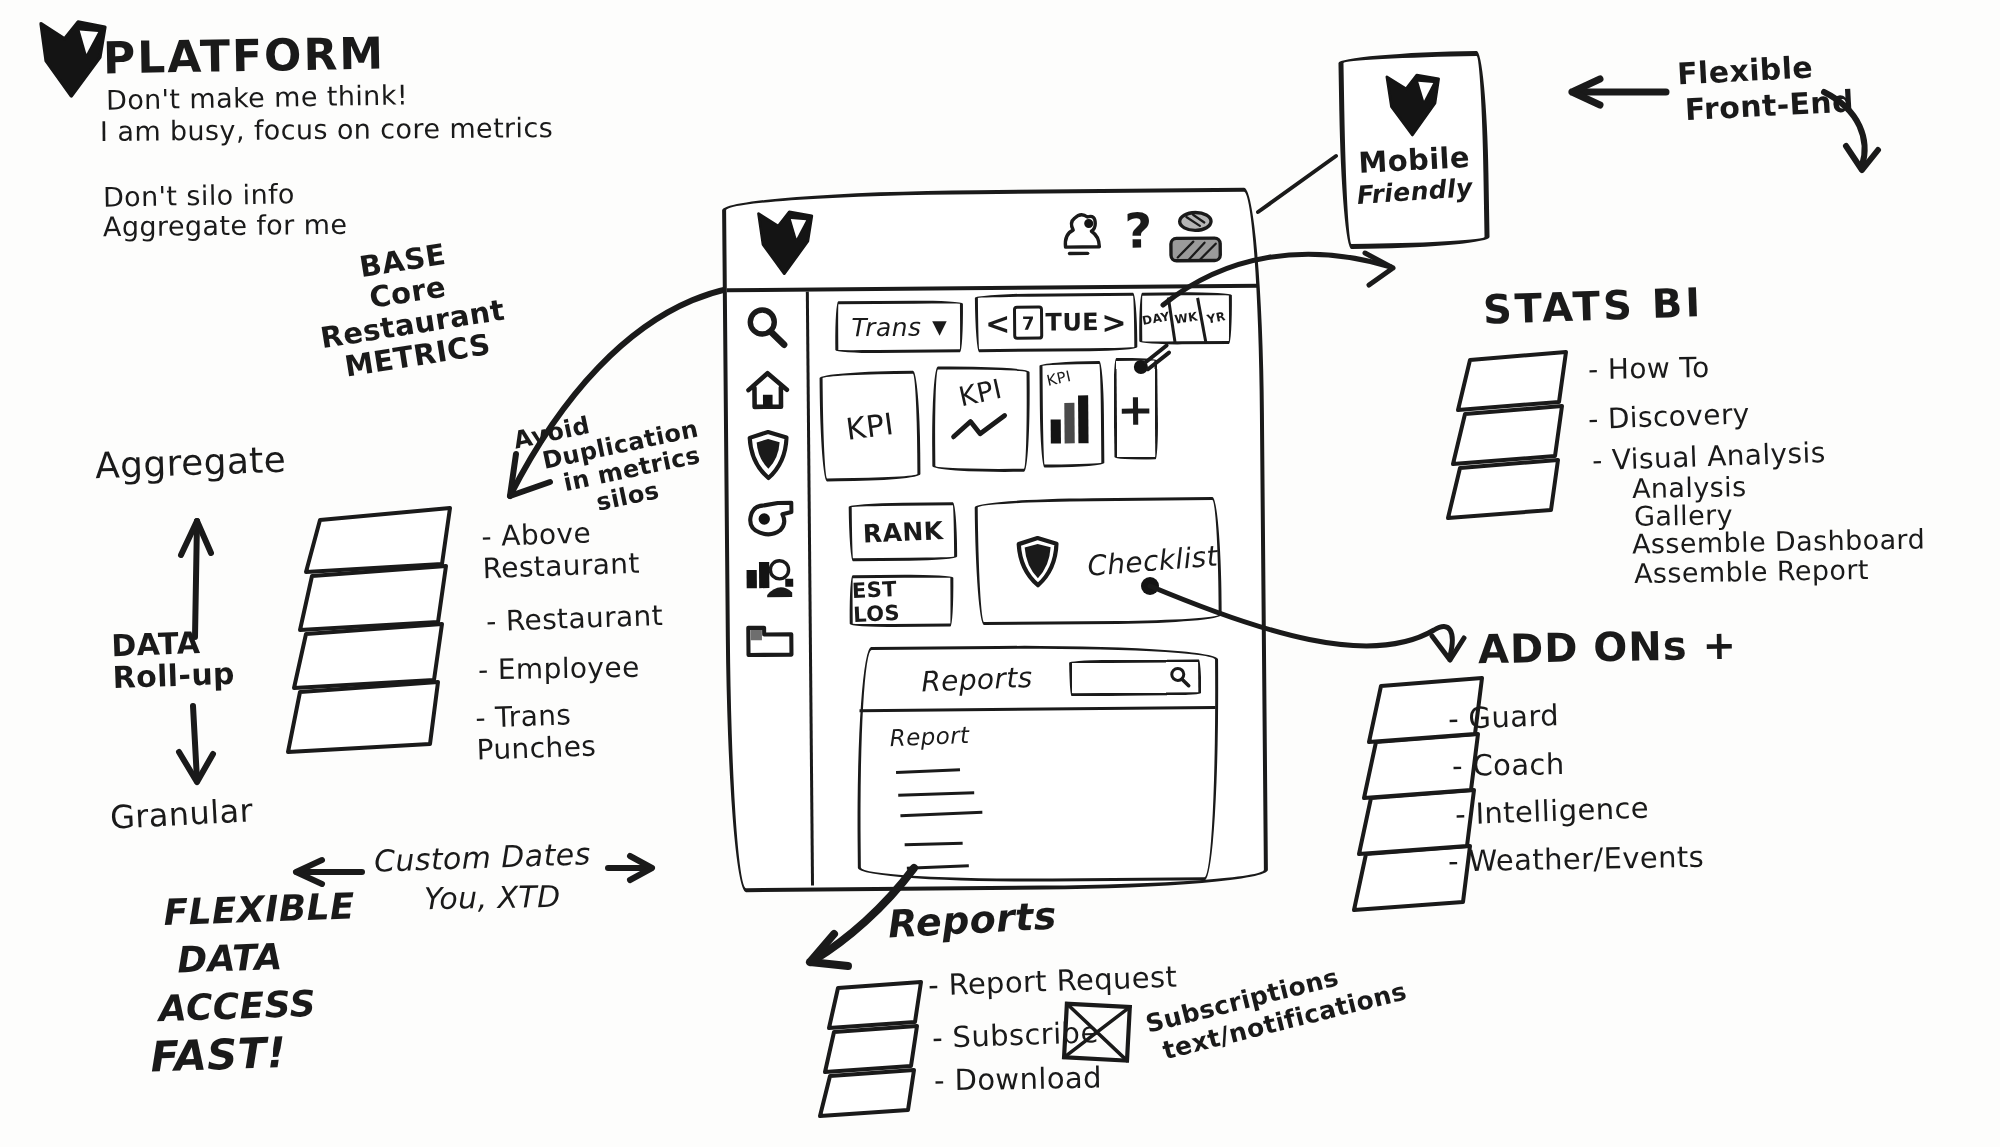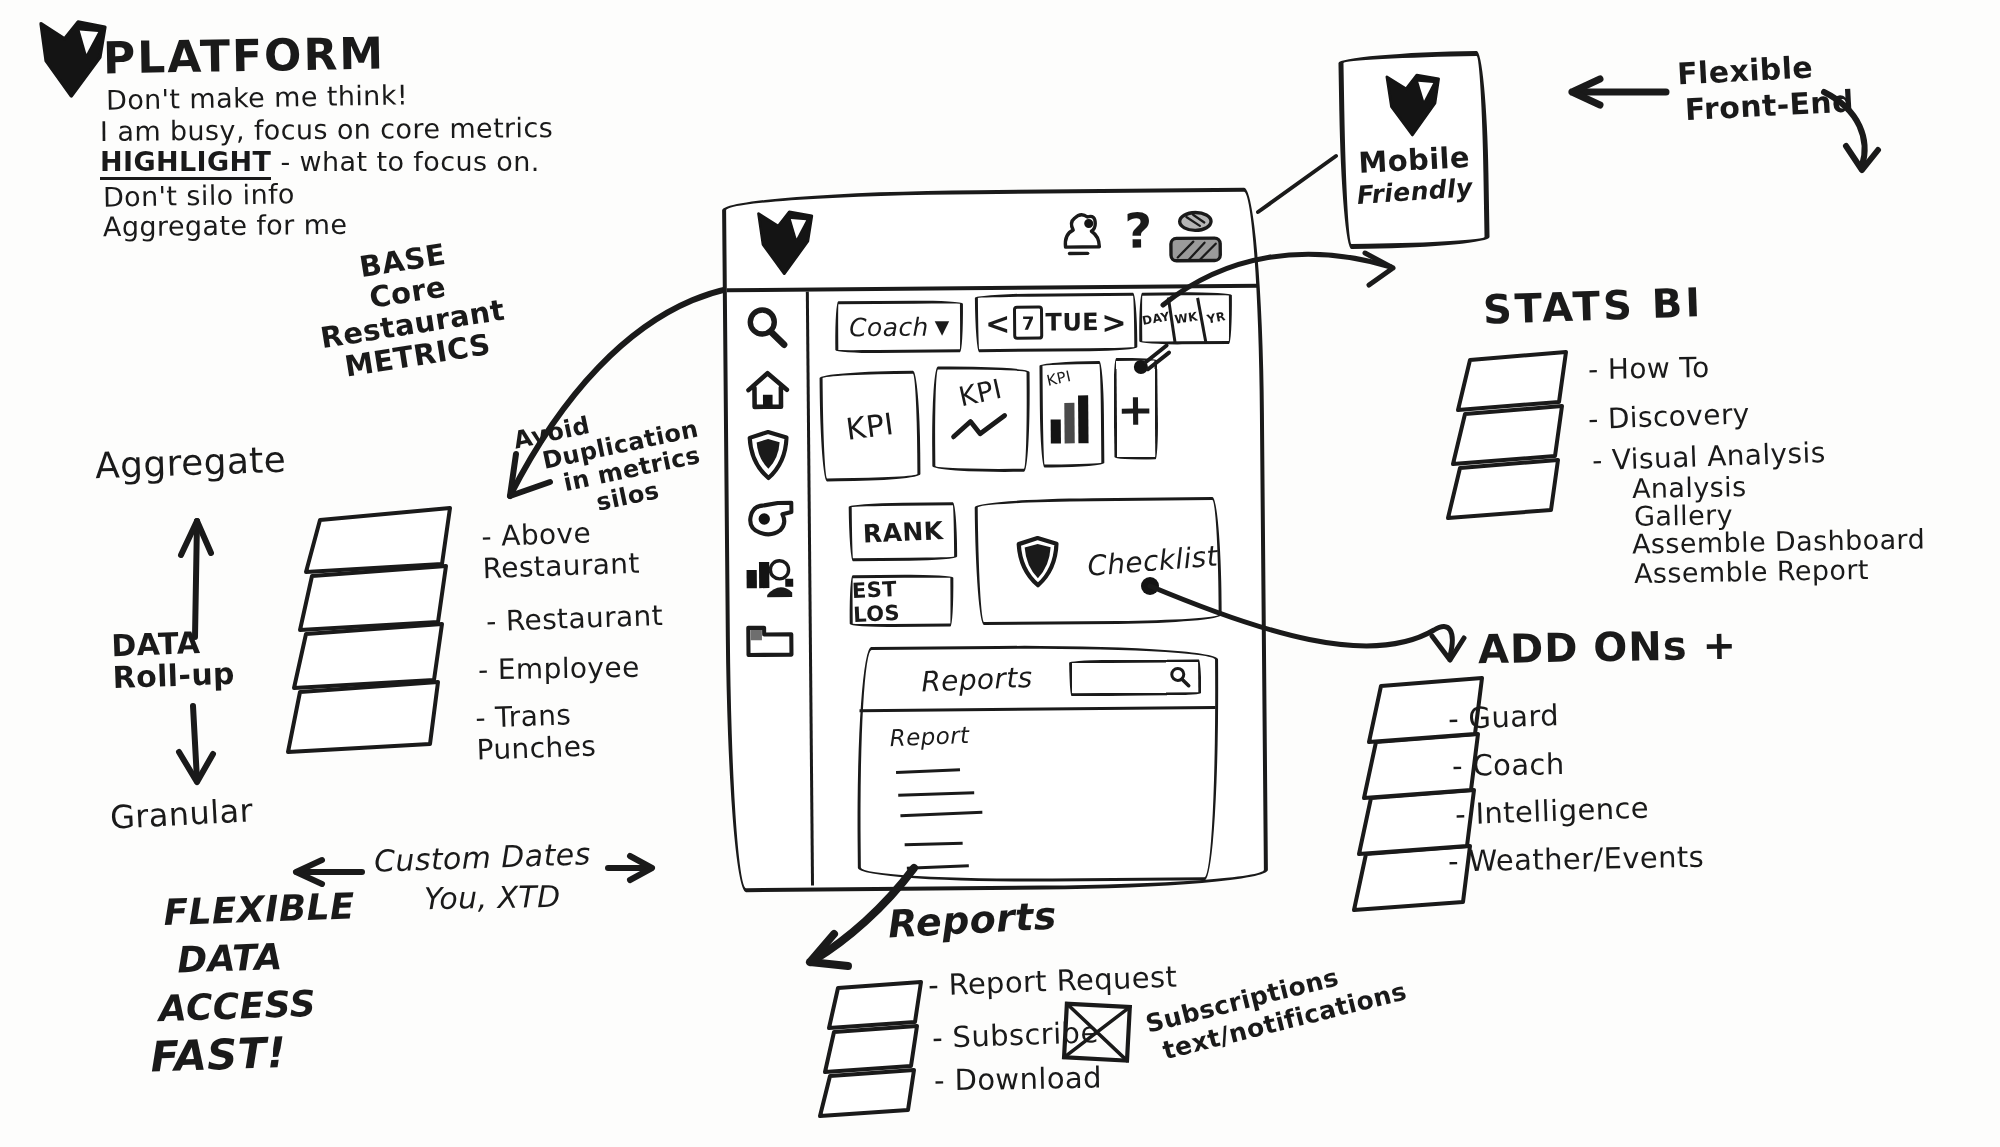--- a/index.html
+++ b/index.html
@@ -24,23 +24,20 @@
 
 <div id="canvas">
 
   <svg class="abs" style="left:36px;top:16px" width="74" height="86" viewBox="0 0 44 50">
     <path d="M3 4 L17 13 L25 3 L41 6 L38 24 L21 47 L6 26 Z" fill="#141414" stroke="#141414" stroke-width="2" stroke-linejoin="round"></path>
     <path d="M26 8 L37 9 L30 22 Z" fill="#fff"></path>
   </svg>
   <div class="abs hand b" style="left:103px;top:30px;font-size:44px;letter-spacing:2px;transform:rotate(-1deg)">PLATFORM</div>
   <div class="abs hand note" style="left:106px;top:82px;transform:rotate(-1deg)">Don't make me think!</div>
   <div class="abs hand note" style="left:100px;top:114px;transform:rotate(-.5deg)">I am busy, focus on core metrics</div>
-  <div class="abs hand note" style="left:100px;top:146px">
-    <span class="underl b">HIGHLIGHT</span><span> - what to focus on.</span>
-  </div>
   <div class="abs hand note" style="left:103px;top:180px;transform:rotate(-1deg)">Don't silo info</div>
   <div class="abs hand note" style="left:103px;top:210px;transform:rotate(-.6deg)">Aggregate for me</div>
 
   <div class="abs hand b" style="left:300px;top:244px;width:220px;text-align:center;font-size:29px;transform:rotate(-9deg);line-height:32px">
     <div>BASE</div>
     <div>Core Restaurant</div>
     <div>METRICS</div>
   </div>
 
   <div class="abs hand" style="left:520px;top:408px;font-size:24px;transform:rotate(-12deg);line-height:26px;font-weight:bold">
@@ -144,21 +141,21 @@
         <path class="fill" d="M20 34 Q31 22 42 32 L42 36 L20 36 Z"></path>
         <rect x="36" y="20" width="7" height="7" fill="#141414"></rect>
       </svg>
       <svg width="52" height="42" viewBox="0 0 46 36">
         <path class="ink" style="stroke-width:3.6" d="M4 8 L18 8 L18 14 L42 14 L42 32 L4 32 Z"></path>
         <rect x="6" y="10" width="10" height="9" fill="#6e6e6e"></rect>
       </svg>
     </div>
 
     <div class="abs sketch2" style="left:108px;top:106px;width:128px;height:52px;display:flex;align-items:center;justify-content:space-around;padding:0 8px">
-      <span class="hand i" style="font-size:25px">Coach</span>
+      <span class="hand i" style="font-size:25px">Trans</span>
       <span style="font-size:19px">▼</span>
     </div>
     <div class="abs sketch" style="left:248px;top:100px;width:162px;height:58px;display:flex;align-items:center;justify-content:space-around;padding:0 6px">
       <span class="hand b" style="font-size:30px">&lt;</span>
       <span class="cell" style="flex:0 0 30px;height:34px;border:3px solid #1a1a1a;border-radius:4px;font-size:18px;font-weight:bold">7</span>
       <span class="hand b" style="font-size:24px">TUE</span>
       <span class="hand b" style="font-size:30px">&gt;</span>
     </div>
     <div class="abs sketch2" style="left:412px;top:100px;width:93px;height:52px;display:flex">
       <span class="cell hand b" style="font-size:12px;transform:rotate(-10deg)">DAY</span>

